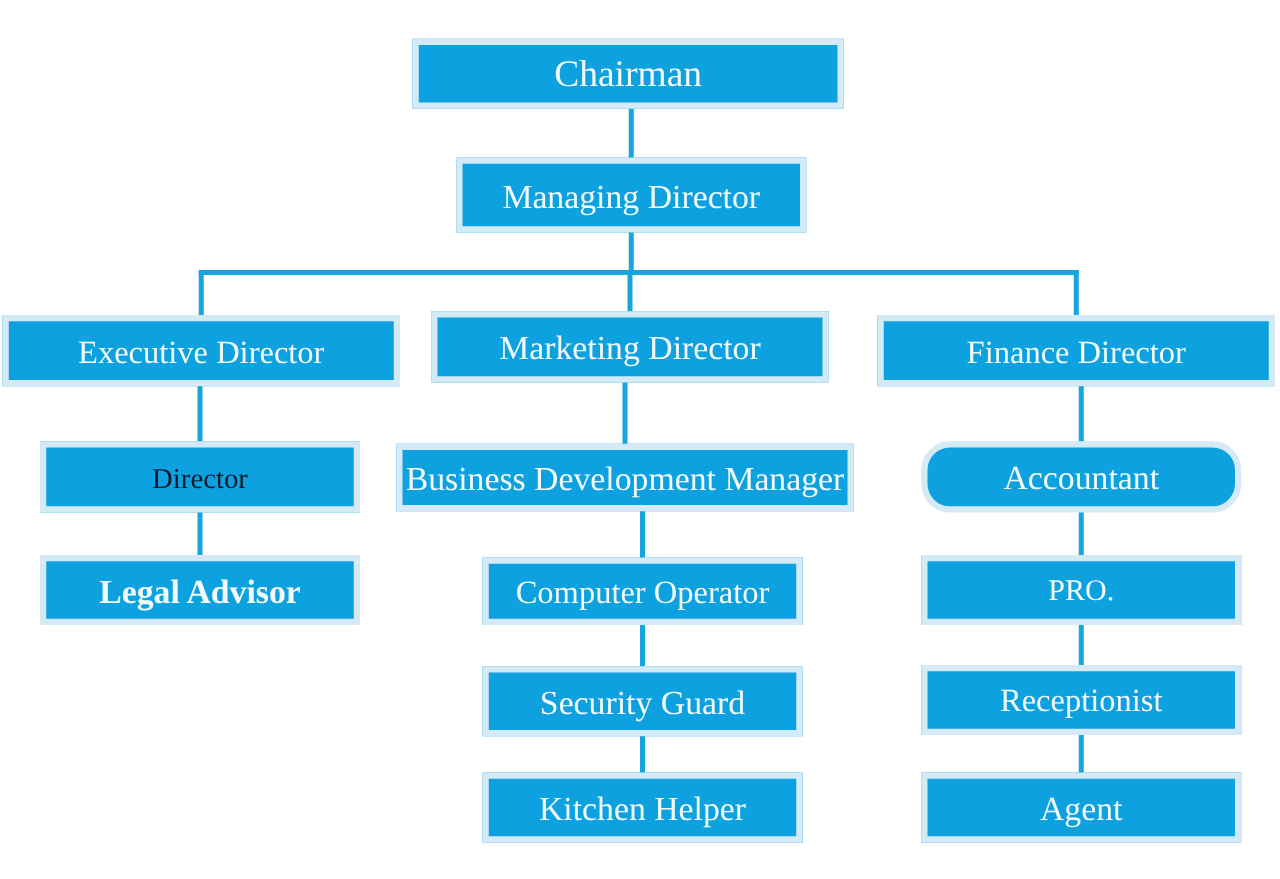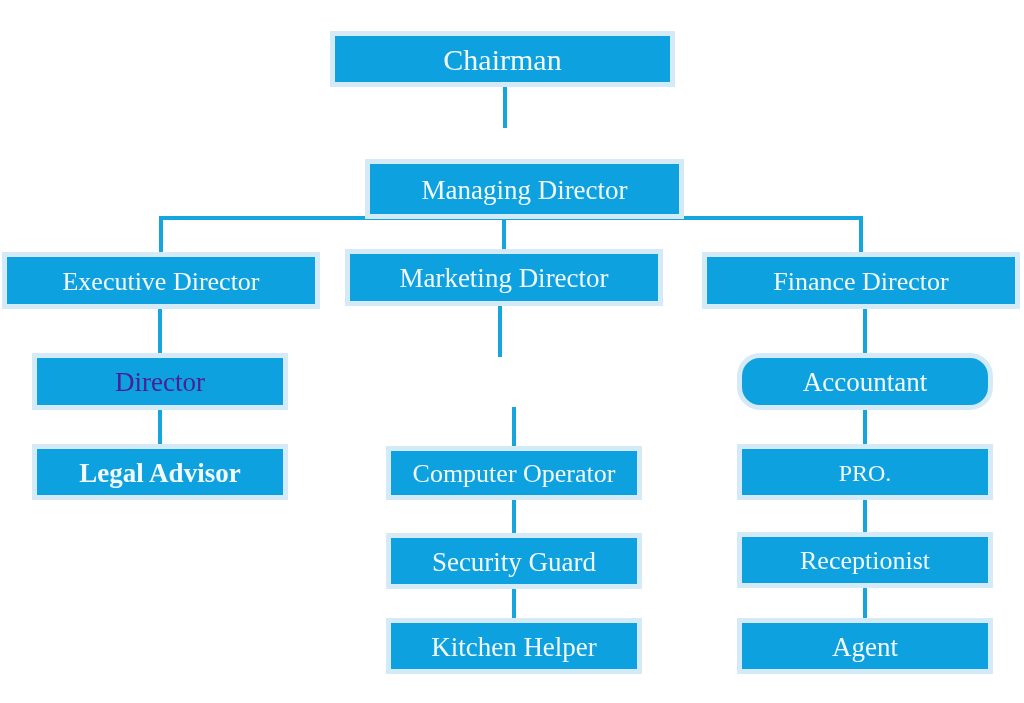--- a/index.html
+++ b/index.html
@@ -51,37 +51,40 @@
     <div class="connector" style="left: 512px; top: 407px; width: 4px; height: 41px; background: rgb(23, 165, 222);"></div>
     <div class="connector" style="left: 512px; top: 498px; width: 4px; height: 37px; background: rgb(23, 165, 222);"></div>
     <div class="connector" style="left: 512px; top: 587px; width: 4px; height: 33px; background: rgb(23, 165, 222);"></div>
     <div class="connector" style="left: 863px; top: 307px; width: 4px; height: 48px; background: rgb(23, 165, 222);"></div>
     <div class="connector" style="left: 863px; top: 408px; width: 4px; height: 38px; background: rgb(23, 165, 222);"></div>
     <div class="connector" style="left: 863px; top: 498px; width: 4px; height: 36px; background: rgb(23, 165, 222);"></div>
     <div class="connector" style="left: 863px; top: 586px; width: 4px; height: 34px; background: rgb(23, 165, 222);"></div>
     <div class="node" style="left: 330px; top: 31px; width: 345px; height: 56px; border-color: rgb(213, 234, 247); background: rgb(13, 161, 224);">
       <div class="node-label" style="font-size: 30px; color: rgb(242, 250, 253);">Chairman</div>
     </div>
-    <div class="node" style="left: 365px; top: 126px; width: 319px; height: 60px; border-color: rgb(213, 234, 247); background: rgb(13, 161, 224); margin-top: 33px;">
+    <div class="node" style="left: 365px; top: 126px; width: 280px; height: 60px; border-color: rgb(213, 234, 247); background: rgb(13, 161, 224);">
       <div class="node-label" style="font-size: 27px; color: rgb(242, 250, 253);">Managing Director</div>
     </div>
     <div class="node" style="left: 2px; top: 252px; width: 318px; height: 57px; border-color: rgb(213, 234, 247); background: rgb(13, 161, 224);">
       <div class="node-label" style="font-size: 26px; color: rgb(242, 250, 253);">Executive Director</div>
     </div>
     <div class="node" style="left: 345px; top: 249px; width: 318px; height: 57px; border-color: rgb(213, 234, 247); background: rgb(13, 161, 224);">
       <div class="node-label" style="font-size: 27px; color: rgb(242, 250, 253);">Marketing Director</div>
     </div>
     <div class="node" style="left: 702px; top: 252px; width: 318px; height: 57px; border-color: rgb(213, 234, 247); background: rgb(13, 161, 224);">
       <div class="node-label" style="font-size: 26px; color: rgb(242, 250, 253);">Finance Director</div>
     </div>
     <div class="node" style="left: 32px; top: 353px; width: 256px; height: 57px; border-color: rgb(213, 234, 247); background: rgb(13, 161, 224);">
-      <div class="node-label" style="font-size: 27px; color: #4c1d95;">Director</div>
+      <div class="node-label" style="font-size: 23px; color: #0f172a;">Director</div>
     </div>
     <div class="node" style="left: 32px; top: 444px; width: 256px; height: 56px; border-color: rgb(213, 234, 247); background: rgb(13, 161, 224); font-weight: bold;">
       <div class="node-label" style="font-size: 27px; color: rgb(242, 250, 253);">Legal Advisor</div>
+    </div>
+    <div class="node" style="left: 317px; top: 355px; width: 366px; height: 54px; border-color: rgb(213, 234, 247); background: rgb(13, 161, 224);">
+      <div class="node-label" style="font-size: 27px; color: rgb(242, 250, 253);">Business Development Manager</div>
     </div>
     <div class="node" style="left: 386px; top: 446px; width: 256px; height: 54px; border-color: rgb(213, 234, 247); background: rgb(13, 161, 224);">
       <div class="node-label" style="font-size: 26px; color: rgb(242, 250, 253);">Computer Operator</div>
     </div>
     <div class="node" style="left: 386px; top: 533px; width: 256px; height: 56px; border-color: rgb(213, 234, 247); background: rgb(13, 161, 224);">
       <div class="node-label" style="font-size: 27px; color: rgb(242, 250, 253);">Security Guard</div>
     </div>
     <div class="node" style="left: 386px; top: 618px; width: 256px; height: 56px; border-color: rgb(213, 234, 247); background: rgb(13, 161, 224);">
       <div class="node-label" style="font-size: 27px; color: rgb(242, 250, 253);">Kitchen Helper</div>
     </div>

